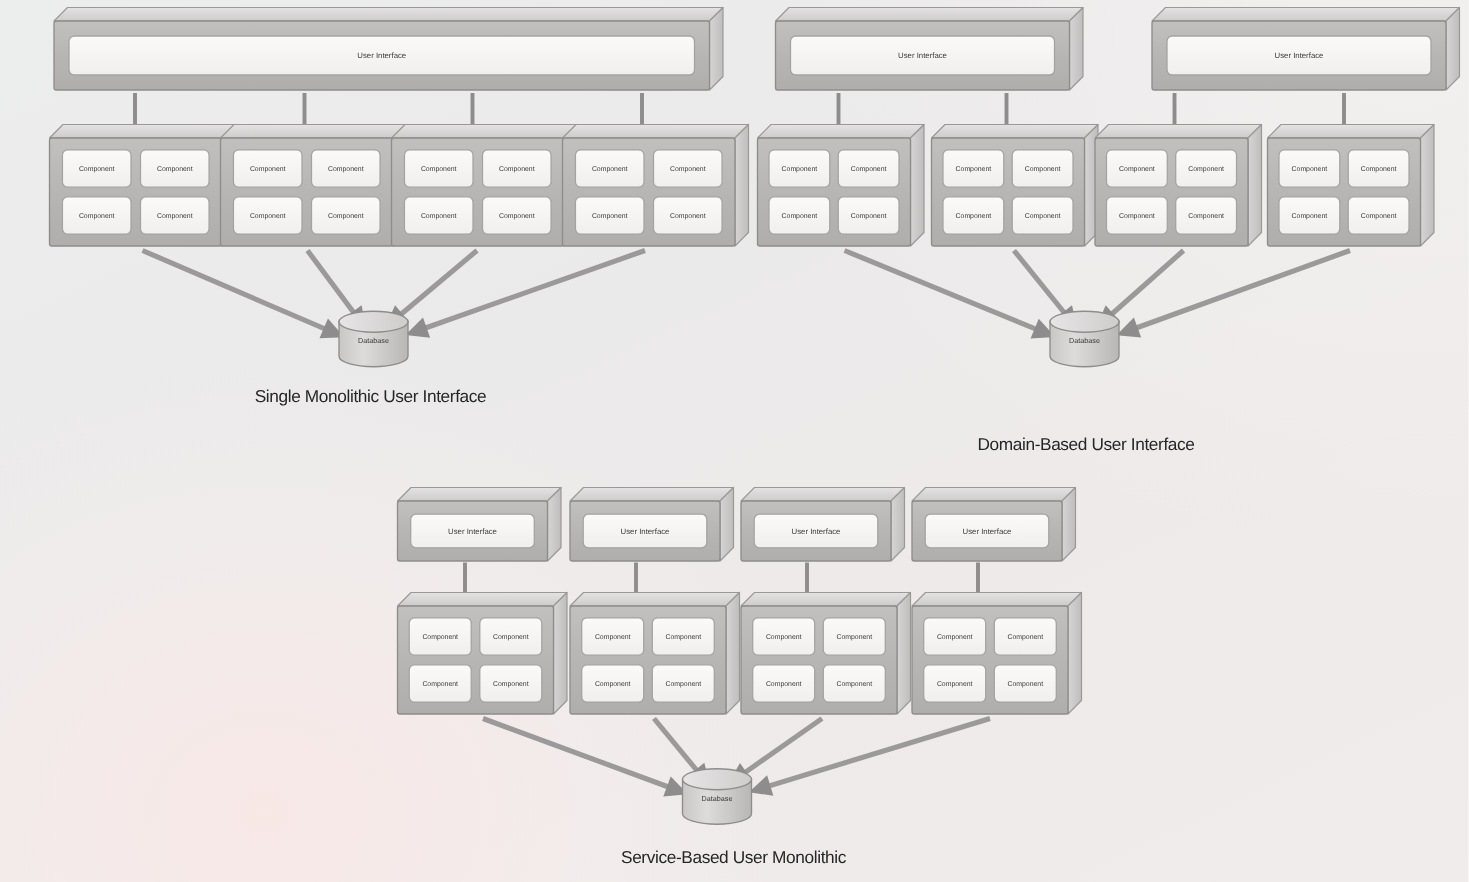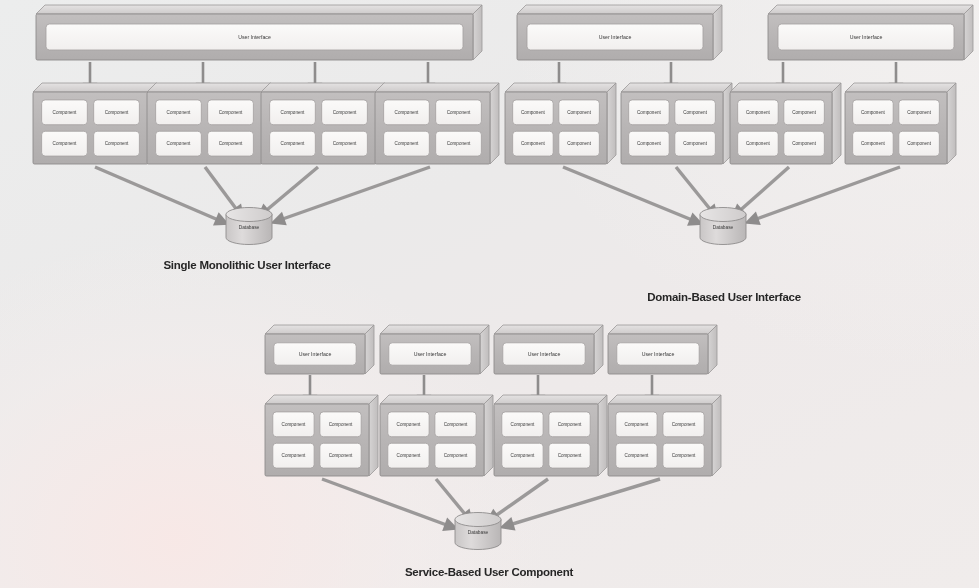--- a/index.html
+++ b/index.html
@@ -25,21 +25,21 @@
   svg.diagram-layer {
     position: absolute;
     inset: 0;
     width: 979px;
     height: 588px;
   }
   .diagram-caption {
     position: absolute;
     text-align: right;
     font-family: "Liberation Sans", sans-serif;
-    font-weight: bold;
+    font-weight: normal;
     font-size: 11.5px;
     letter-spacing: -0.25px;
     color: #262626;
     white-space: nowrap;
     transform: translateX(-50%);
     user-select: none;
   }
   .node-label {
     font-family: "Liberation Sans", sans-serif;
     fill: #3a3a3a;
@@ -455,15 +455,15 @@
             <path d="M455,519.5 L455,542.5 A23,7 0 0 0 501,542.5 L501,519.5 Z" fill="url(#dbBody)" stroke="#8f8c8c" stroke-width="0.9"></path>
             <ellipse cx="478" cy="519.5" rx="23" ry="7" fill="url(#dbTop)" stroke="#8f8c8c" stroke-width="0.9"></ellipse>
             <text x="478" y="532.5" class="node-label label-db">Database</text>
           </g>
         </g>
       </g>
   </svg>
   <div id="captions-layer">
       <div class="diagram-caption" style="left: 247px; top: 259px;">Single Monolithic User Interface</div>
       <div class="diagram-caption" style="left: 724px; top: 259px; margin-top: 32px;">Domain-Based User Interface</div>
-      <div class="diagram-caption" style="left: 489px; top: 566px;">Service-Based User Component</div>
+      <div class="diagram-caption" style="left: 489px; top: 566px;">Service-Based User Monolithic</div>
     </div>
 </div>
 
 </body></html>

